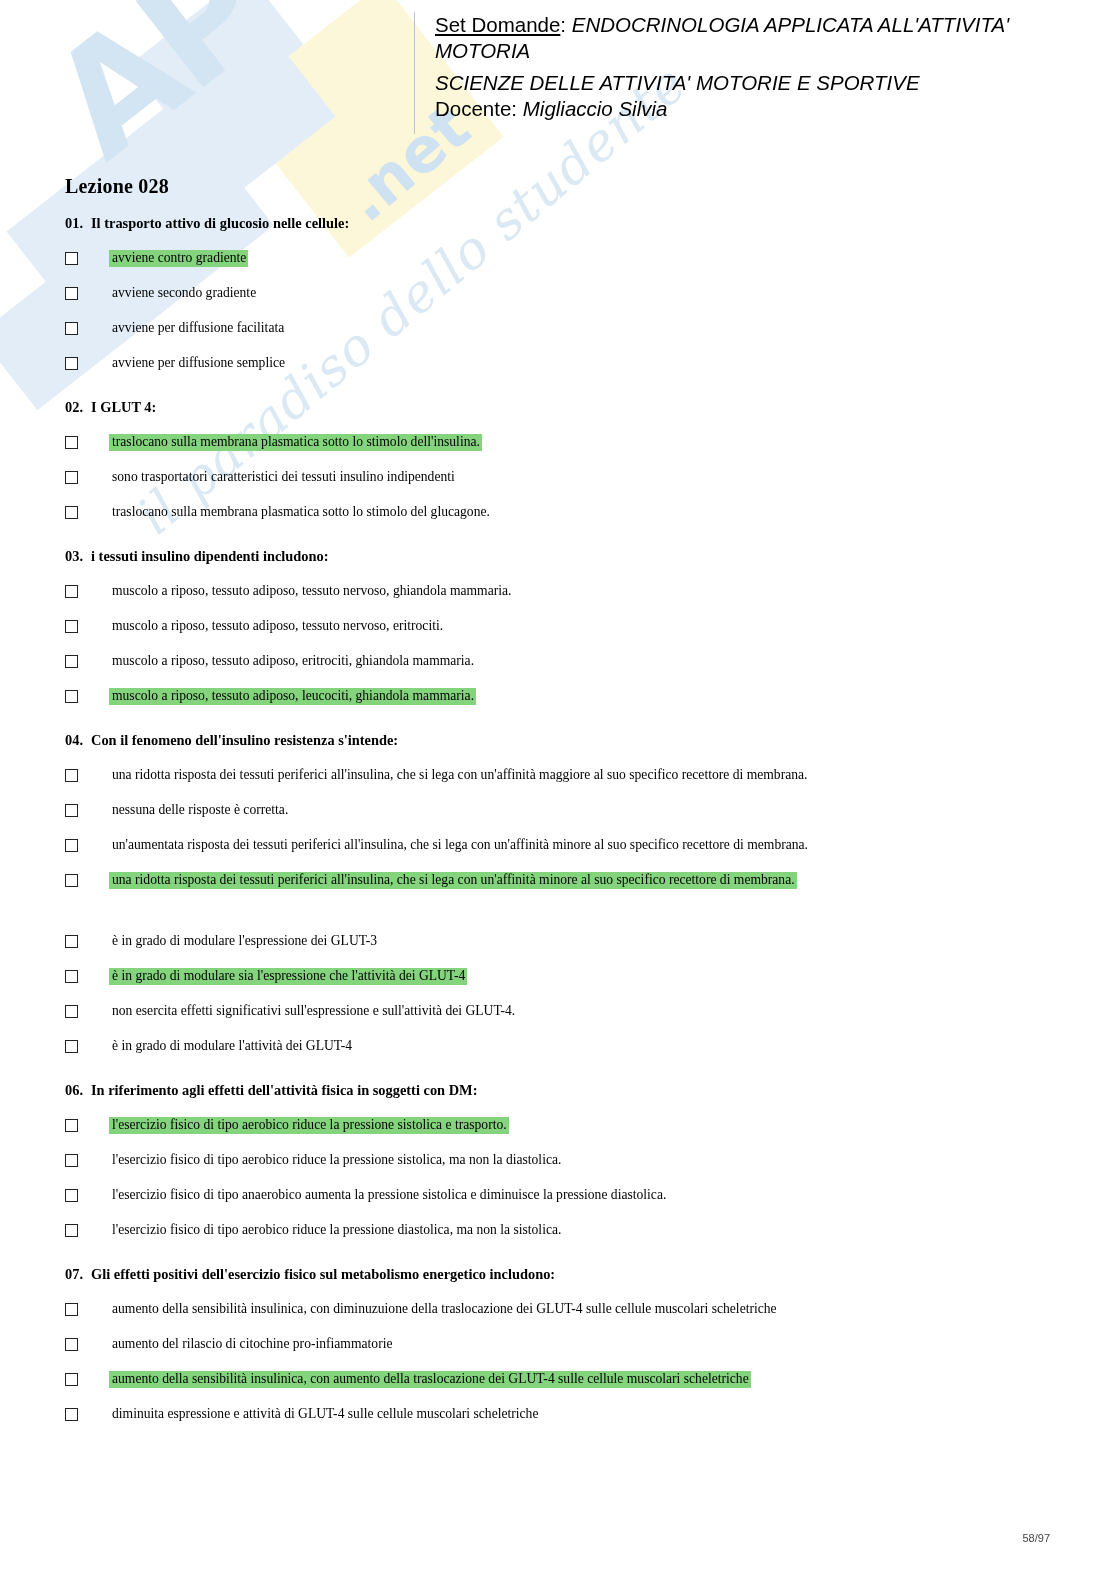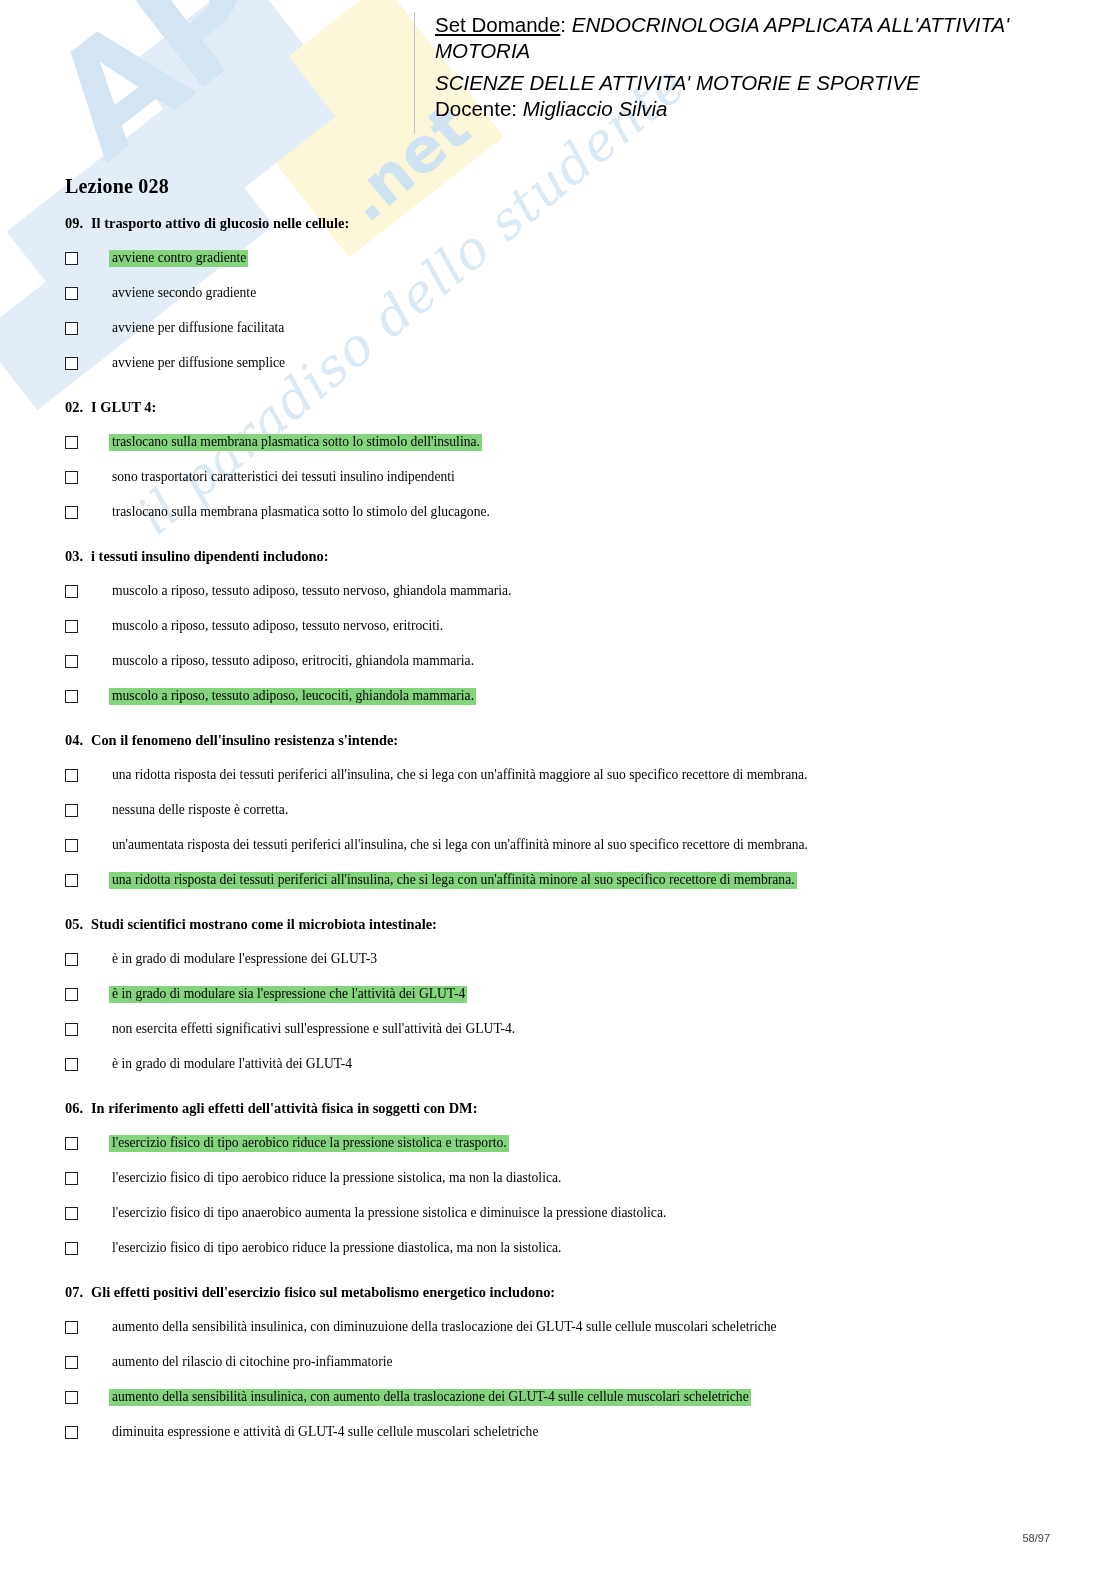--- a/index.html
+++ b/index.html
@@ -183,21 +183,21 @@
   <div class="hdr-line hdr-line-2">SCIENZE DELLE ATTIVITA' MOTORIE E SPORTIVE</div>
   <div class="hdr-line">
     <span>Docente: </span><span class="hdr-em">Migliaccio Silvia</span>
   </div>
 </div>
 
 <div id="content">
   <h1 id="lesson-title">Lezione 028</h1>
   <div id="questions-container">
       <div class="question-block">
-        <div class="question-head"><span class="q-num">09.</span><span>Il trasporto attivo di glucosio nelle cellule:</span></div>
+        <div class="question-head"><span class="q-num">01.</span><span>Il trasporto attivo di glucosio nelle cellule:</span></div>
         <div class="answers">
           <div class="answer-row correct">
             <span class="checkbox"></span>
             <span class="answer-text">avviene contro gradiente</span>
           </div>
           <div class="answer-row">
             <span class="checkbox"></span>
             <span class="answer-text">avviene secondo gradiente</span>
           </div>
           <div class="answer-row">
@@ -267,21 +267,20 @@
             <span class="answer-text">un'aumentata risposta dei tessuti periferici all'insulina, che si lega con un'affinità minore al suo specifico recettore di membrana.</span>
           </div>
           <div class="answer-row correct">
             <span class="checkbox"></span>
             <span class="answer-text">una ridotta risposta dei tessuti periferici all'insulina, che si lega con un'affinità minore al suo specifico recettore di membrana.</span>
           </div>
         </div>
       </div>
       <div class="block-gap"></div>
       <div class="question-block">
-        <div class="question-head"><span class="q-num">05.</span><span>Studi scientifici mostrano come il microbiota intestinale:</span></div>
         <div class="answers">
           <div class="answer-row">
             <span class="checkbox"></span>
             <span class="answer-text">è in grado di modulare l'espressione dei GLUT-3</span>
           </div>
           <div class="answer-row correct">
             <span class="checkbox"></span>
             <span class="answer-text">è in grado di modulare sia l'espressione che l'attività dei GLUT-4</span>
           </div>
           <div class="answer-row">

